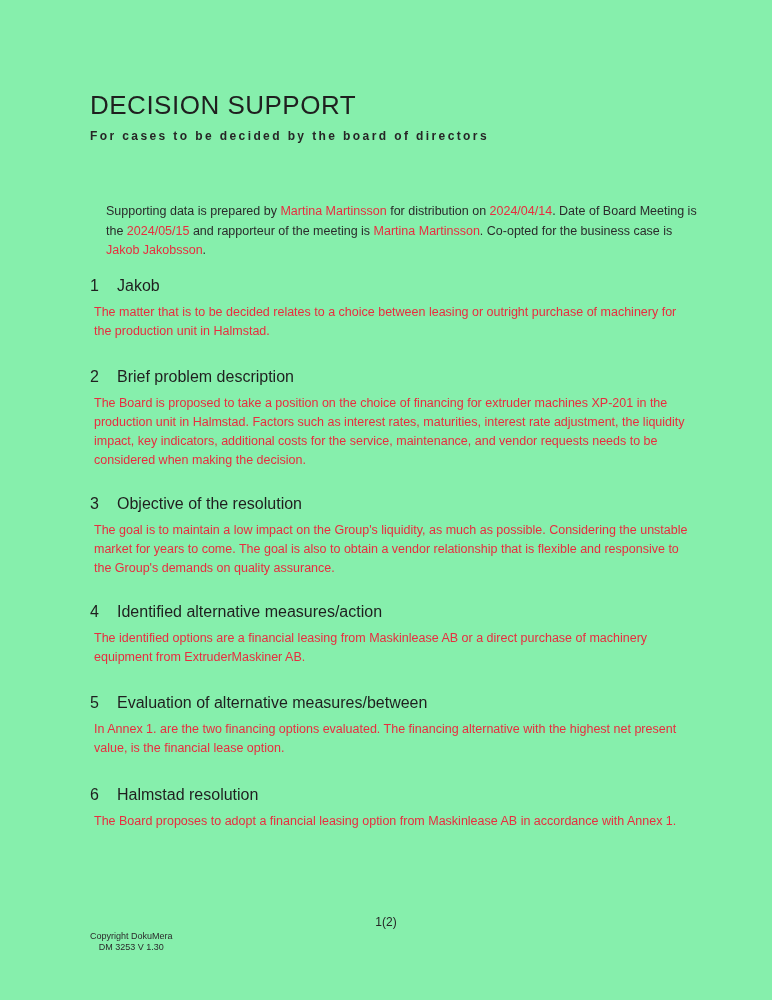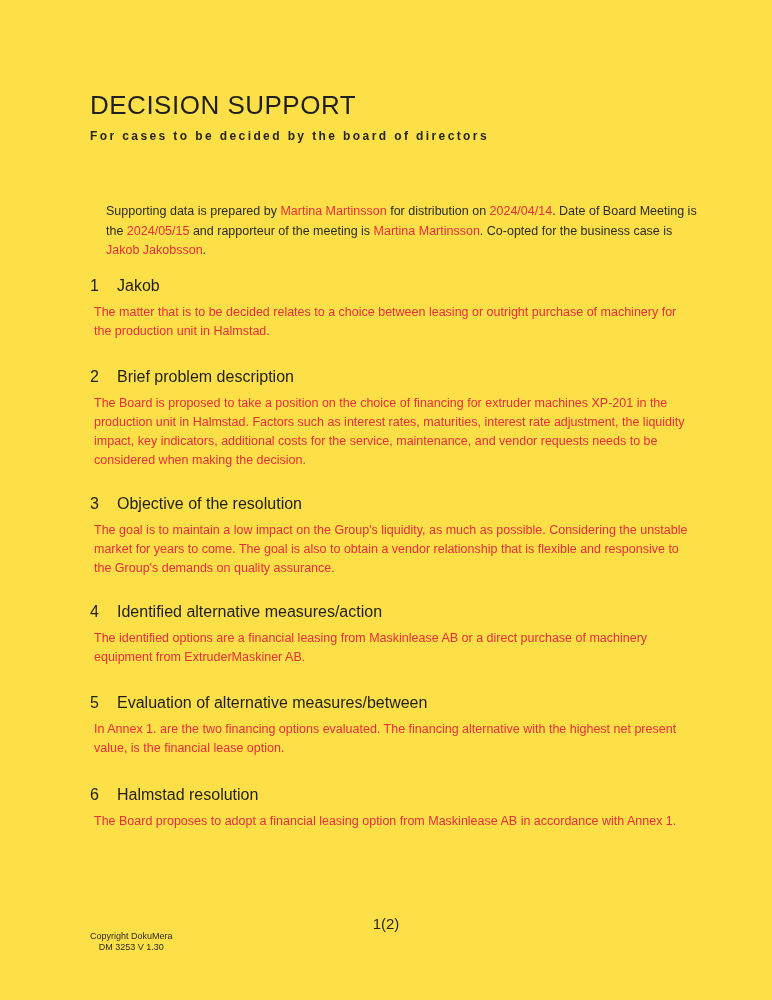--- a/index.html
+++ b/index.html
@@ -4,21 +4,21 @@
 <style>
   html, body {
     margin: 0;
     padding: 0;
     background: #ffffff;
   }
   .page {
     position: relative;
     width: 772px;
     height: 1000px;
-    background: #fde047;
+    background: #86efac;
     font-family: "Liberation Sans", sans-serif;
     overflow: hidden;
   }
   .doc-title {
     position: absolute;
     left: 90px;
     top: 90px;
     margin: 0;
     font-size: 26px;
     font-weight: 400;
@@ -76,21 +76,21 @@
     font-size: 12.5px;
     line-height: 19px;
     color: var(--accent-red, #e82d3f);
   }
   .page-number {
     position: absolute;
     left: 0;
     top: 915px;
     width: 100%;
     text-align: center;
-    font-size: 15px;
+    font-size: 12px;
     color: #262626;
   }
   .footer {
     position: absolute;
     left: 90px;
     top: 931px;
     font-size: 9px;
     line-height: 11px;
     color: #2b2b2b;
     text-align: center;

